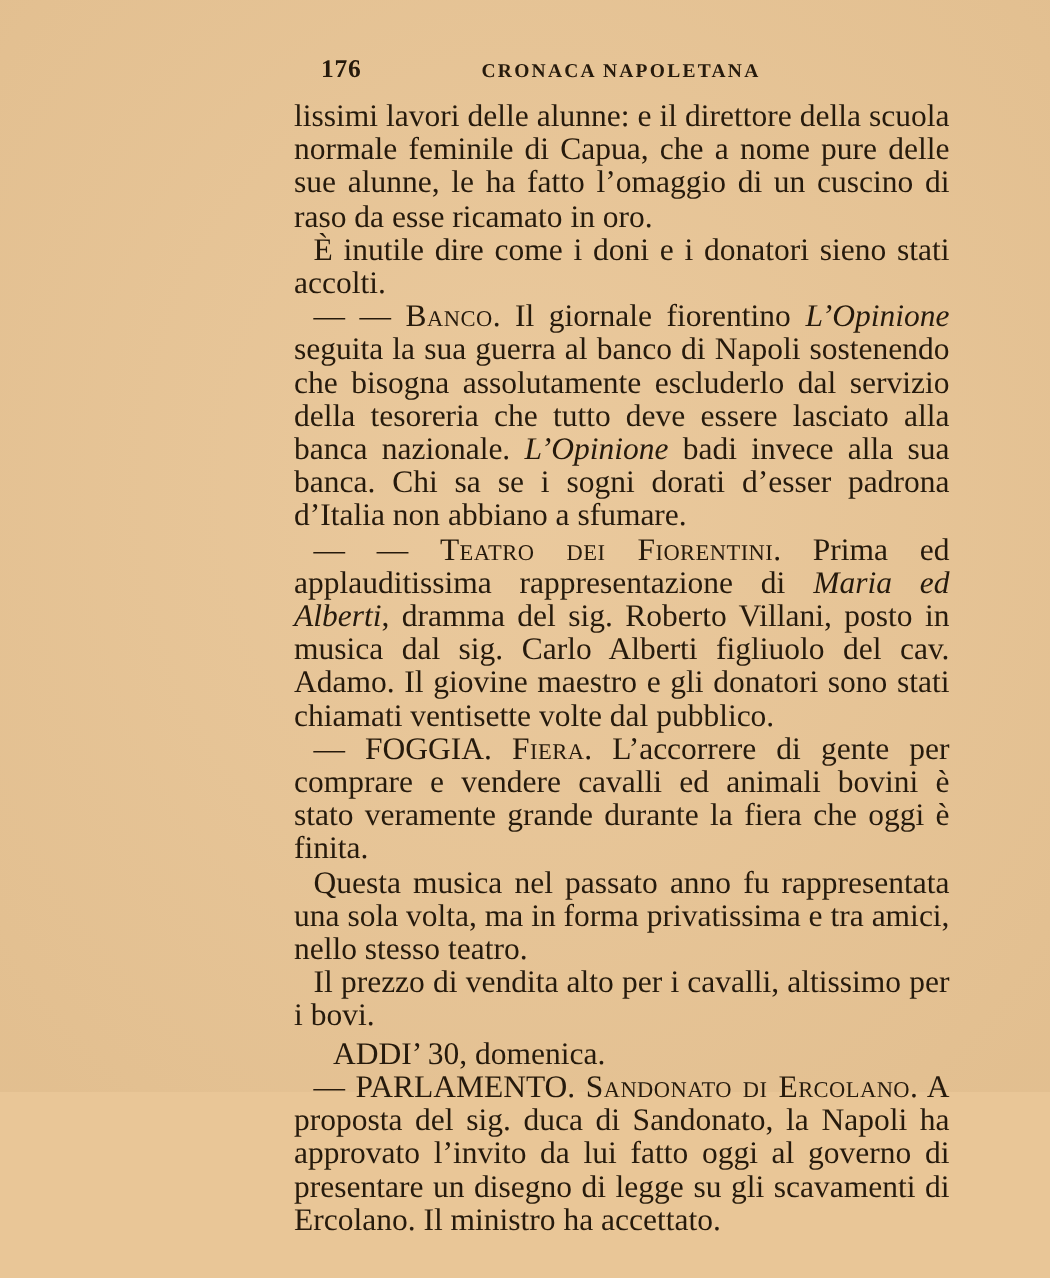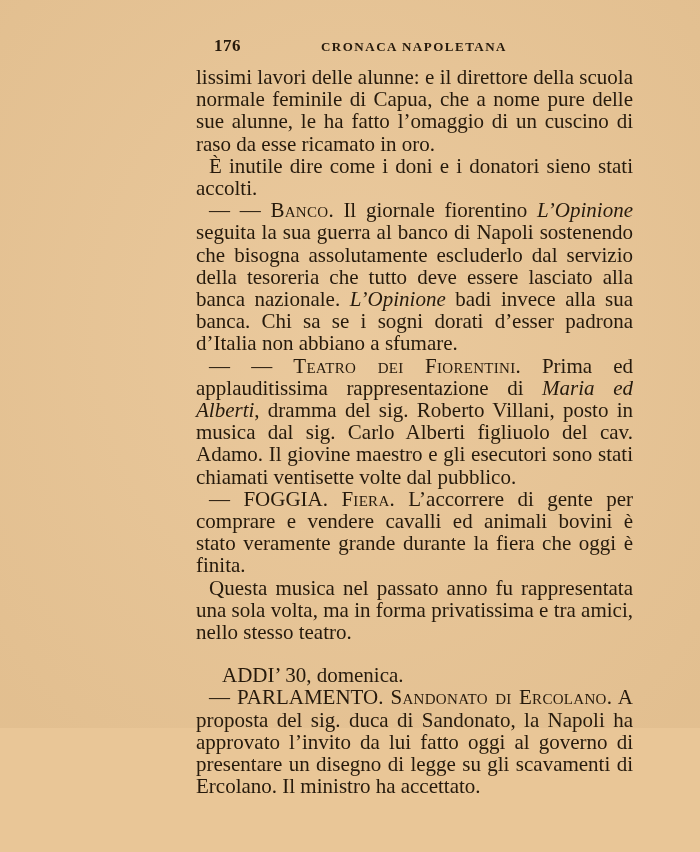--- a/index.html
+++ b/index.html
@@ -57,21 +57,21 @@
     text-align: justify;
   }
   .para {
     margin: 0;
     padding: 0;
   }
   .para.indent {
     text-indent: 13px;
   }
   .para.date-heading {
-    margin-top: 21px;
+    margin-top: 3px;
     text-indent: 26px;
     text-align: left;
   }
   .it {
     font-style: italic;
     margin-top: 40px;
   }
   .sc {
     font-variant: small-caps;
     letter-spacing: 0.3px;
@@ -82,19 +82,20 @@
 
 <div class="page">
   <div class="header">
     <span class="page-number">176</span>
     <span class="running-title">CRONACA NAPOLETANA</span>
   </div>
   <div class="text-block">
       <p class="para"><span>lissimi lavori delle alunne: e il direttore della scuola normale feminile di Capua, che a nome pure delle sue alunne, le ha fatto l’omaggio di un cuscino di raso da esse ricamato in oro.</span></p>
       <p class="para indent"><span>È inutile dire come i doni e i donatori sieno stati accolti.</span></p>
       <p class="para indent"><span>— — </span><span class="sc">Banco</span><span>. Il giornale fiorentino </span><span class="it">L’Opinione</span><span> seguita la sua guerra al banco di Napoli sostenendo che bisogna assolutamente escluderlo dal servizio della tesoreria che tutto deve essere lasciato alla banca nazionale. </span><span class="it">L’Opinione</span><span> badi invece alla sua banca. Chi sa se i sogni dorati d’esser padrona d’Italia non abbiano a sfumare.</span></p>
-      <p class="para indent"><span>— — </span><span class="sc">Teatro dei Fiorentini</span><span>. Prima ed applauditissima rappresentazione di </span><span class="it">Maria ed Alberti</span><span>, dramma del sig. Roberto Villani, posto in musica dal sig. Carlo Alberti figliuolo del cav. Adamo. Il giovine maestro e gli esecutori sono stati chiamati ventisette volte dal pubblico.</span></p>
+      <p class="para indent"><span>— — </span><span class="sc">Teatro dei Fiorentini</span><span>. Prima ed applauditissima rappresentazione di </span><span class="it">Maria ed Alberti</span><span>, dramma del sig. Roberto Villani, posto in musica dal sig. Carlo Alberti figliuolo del cav. Adamo. Il giovine maestro e gli donatori sono stati chiamati ventisette volte dal pubblico.</span></p>
       <p class="para indent"><span>— FOGGIA. </span><span class="sc">Fiera</span><span>. L’accorrere di gente per comprare e vendere cavalli ed animali bovini è stato veramente grande durante la fiera che oggi è finita.</span></p>
       <p class="para indent"><span>Questa musica nel passato anno fu rappresentata una sola volta, ma in forma privatissima e tra amici, nello stesso teatro.</span></p>
+      <p class="para indent"><span>Il prezzo di vendita alto per i cavalli, altissimo per i bovi.</span></p>
       <p class="para date-heading"><span>ADDI’ 30, domenica.</span></p>
       <p class="para indent"><span>— PARLAMENTO. </span><span class="sc">Sandonato di Ercolano</span><span>. A proposta del sig. duca di Sandonato, la Napoli ha approvato l’invito da lui fatto oggi al governo di presentare un disegno di legge su gli scavamenti di Ercolano. Il ministro ha accettato.</span></p>
     </div>
 </div>
 
 </body></html>

